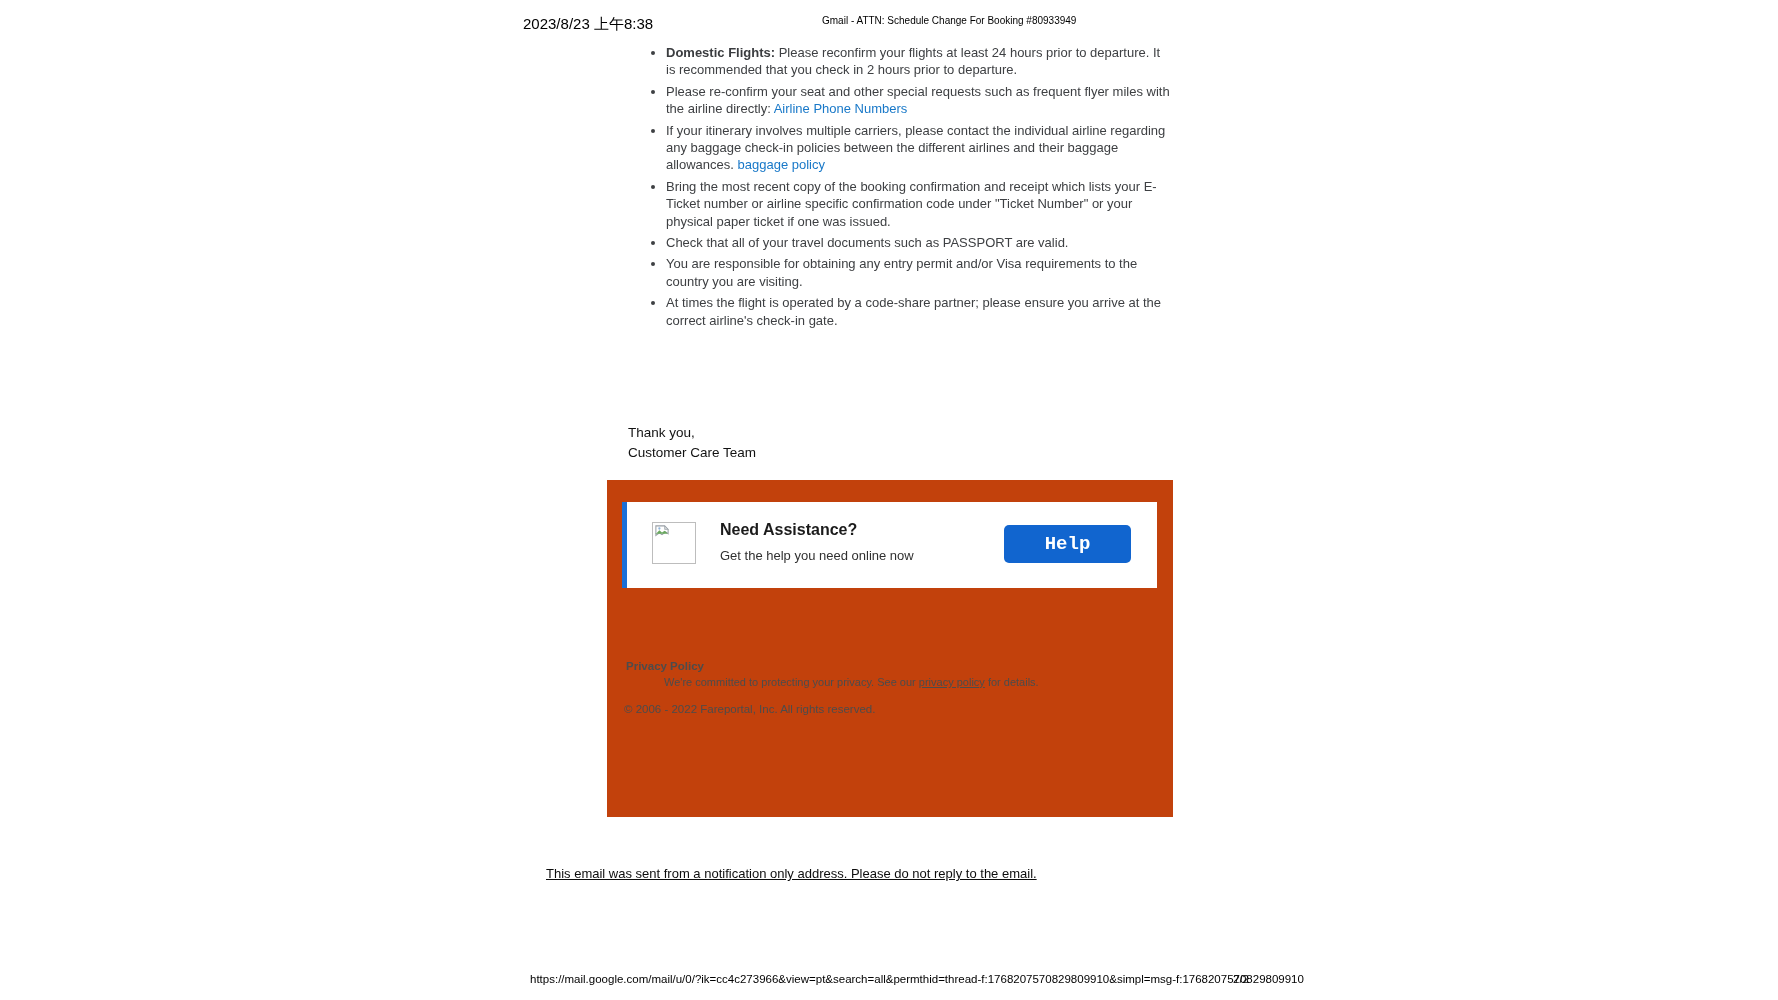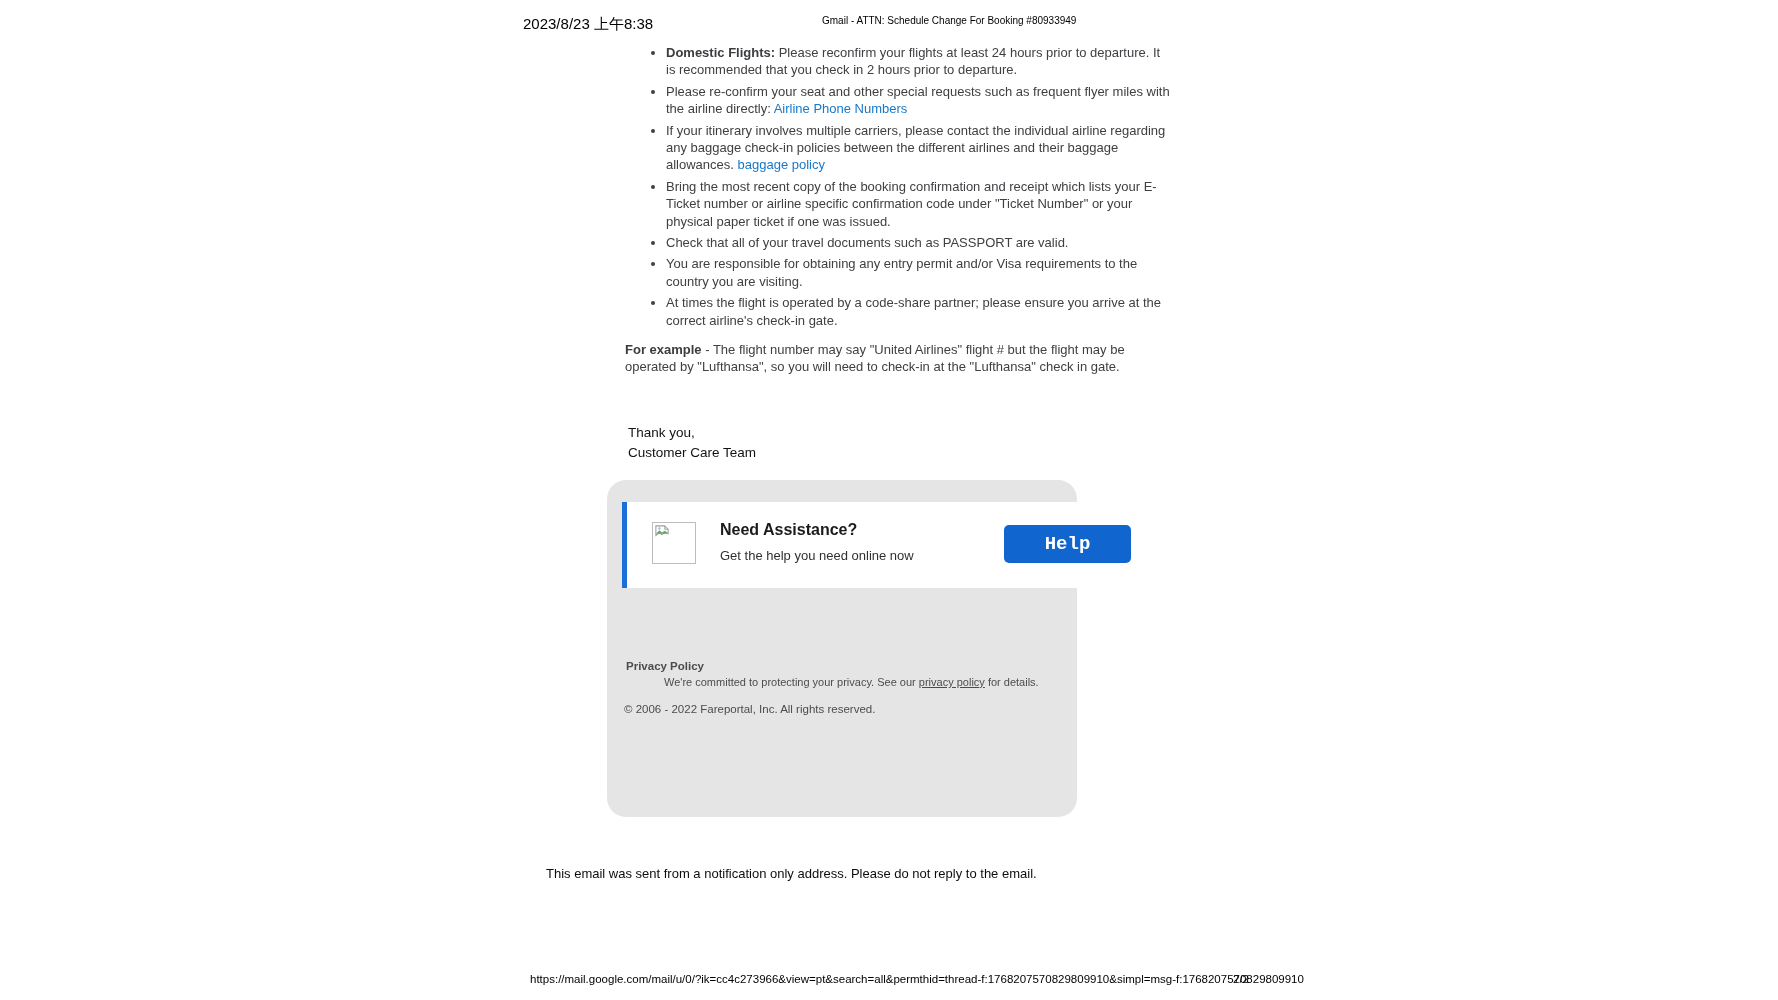--- a/index.html
+++ b/index.html
@@ -11,36 +11,36 @@
   .print-header-date{left:523px;top:15px;font-size:15px;color:#000;}
   .print-header-title{left:822px;top:15px;font-size:10px;color:#000;}
   .bullet-list{left:641px;top:36px;width:505px;margin:8px;padding:0 0 0 17px;
     font-size:13px;line-height:17.4px;color:#3e4043;}
   .bullet-list li{margin:0 0 4px 0;}
   .bullet-list b{color:#3a3c3f;}
   a.body-link{color:#1878c8;text-decoration:none;cursor:pointer;}
   .example-para{left:625px;top:341px;width:535px;font-size:13px;line-height:17.4px;color:#3e4043;}
   .example-para b{color:#3a3c3f;}
   .signoff{left:628px;top:423px;font-size:13.5px;line-height:20px;color:#121212;}
-  .assist-panel{left:607px;top:480px;width:470px;height:337px;background:#e5e5e5;border-radius:19px;}
+  .assist-panel{left:607px;top:480px;width:566px;height:337px;background:#c2410c;}
   .assist-card{position:absolute;left:15px;top:22px;width:530px;height:86px;background:#ffffff;
     border-left:5px solid #1a6fd8;}
   .img-placeholder{position:absolute;left:25px;top:20px;width:44px;height:42px;background:#fff;
     border:1px solid #bdbdbd;box-sizing:border-box;}
   .img-placeholder svg{position:absolute;left:2px;top:2px;}
   .assist-heading{position:absolute;left:93px;top:19px;font-size:16px;font-weight:bold;color:#1b1b1b;}
   .assist-subtext{position:absolute;left:93px;top:46px;font-size:13px;color:#303030;}
   .help-button{position:absolute;left:377px;top:23px;width:127px;height:38px;background:#1165cf;
     border:none;border-radius:5px;color:#ffffff;font-size:19px;font-weight:bold;
     font-family:Liberation Mono, monospace;cursor:pointer;display:flex;align-items:center;justify-content:center;}
   .privacy-heading{left:626px;top:660px;font-size:11.5px;font-weight:bold;color:#4c4c4c;}
   .privacy-line{left:648px;top:676px;font-size:11px;color:#4c4c4c;margin-left:16px;}
   .privacy-line a{color:#4c4c4c;text-decoration:underline;cursor:pointer;}
   .copyright-line{left:624px;top:703px;font-size:11.5px;color:#4c4c4c;}
-  .footer-notice{left:546px;top:866px;font-size:13px;color:#0d0d0d;}
+  .footer-notice{left:546px;top:866px;font-size:13px;color:#0d0d0d;text-decoration:underline;}
   .print-footer-url{left:530px;top:973px;font-size:11.5px;color:#000;}
   .print-footer-page{left:1233px;top:973px;font-size:11.5px;color:#000;}
 </style>
 </head>
 <body>
 
 <div class="page">
 
   <div class="abs print-header-date">2023/8/23 上午8:38</div>
 
@@ -49,23 +49,20 @@
   <ul class="abs bullet-list">
       <li><b>Domestic Flights:</b> Please reconfirm your flights at least 24 hours prior to departure. It is recommended that you check in 2 hours prior to departure.</li>
       <li>Please re-confirm your seat and other special requests such as frequent flyer miles with the airline directly: <a class="body-link">Airline Phone Numbers</a></li>
       <li>If your itinerary involves multiple carriers, please contact the individual airline regarding any baggage check-in policies between the different airlines and their baggage allowances. <a class="body-link">baggage policy</a></li>
       <li>Bring the most recent copy of the booking confirmation and receipt which lists your E-Ticket number or airline specific confirmation code under "Ticket Number" or your physical paper ticket if one was issued.</li>
       <li>Check that all of your travel documents such as PASSPORT are valid.</li>
       <li>You are responsible for obtaining any entry permit and/or Visa requirements to the country you are visiting.</li>
       <li>At times the flight is operated by a code-share partner; please ensure you arrive at the correct airline's check-in gate.</li>
     </ul>
 
-  <p class="abs example-para" style="margin:0;">
-    <b>For example</b><span> - The flight number may say "United Airlines" flight # but the flight may be operated by "Lufthansa", so you will need to check-in at the "Lufthansa" check in gate.</span>
-  </p>
 
   <div class="abs signoff">
     <div>Thank you,</div>
     <div>Customer Care Team</div>
   </div>
 
   <div class="abs assist-panel">
     <div class="assist-card">
       <div class="img-placeholder">
         <svg width="14" height="14" viewBox="0 0 16 16">

